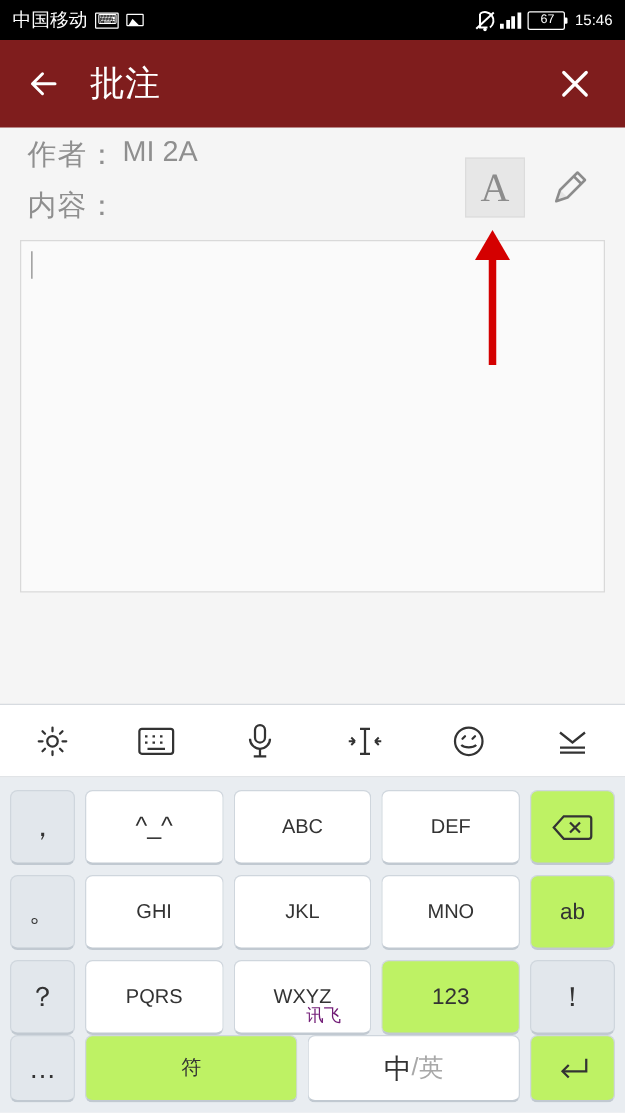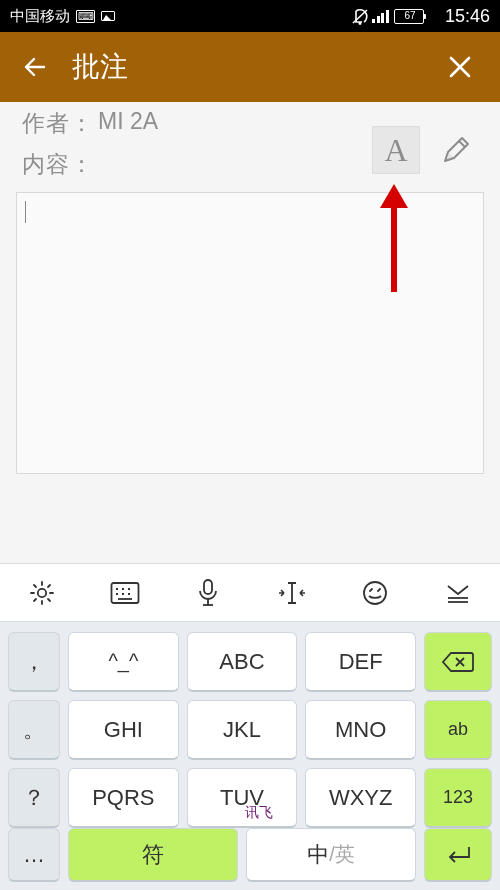--- a/index.html
+++ b/index.html
@@ -28,25 +28,25 @@
     .ime-icon { font-size: 11px; letter-spacing: -1px; border: 1px solid #fff; padding: 0 1px; line-height: 1; border-radius: 1px; }
     .pic-icon { width: 14px; height: 10px; border: 1.5px solid #fff; position: relative; border-radius: 1px; }
     .pic-icon::after { content: ""; position: absolute; bottom: 0; left: 1px; width: 0; height: 0; border-left: 3px solid transparent; border-right: 5px solid transparent; border-bottom: 5px solid #fff; }
     .mute-icon { position: relative; width: 16px; height: 16px; }
     .signal { display: flex; align-items: flex-end; gap: 1.5px; height: 14px; }
     .signal span { width: 3px; background: #fff; }
     .signal span:nth-child(1){height:4px} .signal span:nth-child(2){height:7px}
     .signal span:nth-child(3){height:10px} .signal span:nth-child(4){height:13px}
     .battery { display: flex; align-items: center; border: 1.5px solid #fff; width: 30px; height: 15px; border-radius: 2px; position: relative; padding: 0 0 0 2px; font-size: 10px; line-height: 1; justify-content: center; }
     .battery::after { content:""; position:absolute; right:-3px; top:4px; width:2px; height:5px; background:#fff; border-radius:0 1px 1px 0; }
-    .clock { font-size: 18px; margin-left: 16px; }
+    .clock { font-size: 12px; margin-left: 3px; }
     
     .title-bar {
       height: 70px;
-      background: #a16207;
+      background: #7f1d1d;
       color: #fff;
       display: flex;
       align-items: center;
       padding: 0 20px;
     }
     .back-arrow { width: 30px; height: 30px; display:flex; align-items:center; justify-content:center; cursor:pointer; }
     .title-text { font-size: 28px; font-weight: 400; margin-left: 22px; flex: 1; }
     .close-x { width: 40px; height: 40px; display:flex; align-items:center; justify-content:center; cursor:pointer; }
     
     .meta-area { padding: 6px 22px 6px 22px; display:flex; }
@@ -98,21 +98,21 @@
       grid-template-rows: repeat(4, 60px);
       gap: 8px;
       background: #e9edf1;
     }
     .key {
       background: #fff;
       border: 1px solid #cfd6dd;
       border-bottom: 2px solid #c1c9d1;
       border-radius: 6px;
       display:flex; align-items:center; justify-content:center;
-      font-size: 22px; color: #333;
+      font-size: 16px; color: #333;
       cursor:pointer;
       user-select:none;
     }
     .key.side { background: #e2e7ec; }
     .key.side-right { background: #bef264; }
     .key.punct { font-size: 22px; color:#333; }
     .key.small { font-size: 18px; }
     .key.face { font-size: 20px; }
     .kbd-bottom {
       padding: 0 8px 8px 8px;
@@ -277,21 +277,20 @@
     </div>
 
     <div class="key side punct">。</div>
     <div class="key">GHI</div>
     <div class="key">JKL</div>
     <div class="key">MNO</div>
     <div class="key side-right small">ab</div>
 
     <div class="key side punct">？</div>
     <div class="key">PQRS</div>
-    <div class="key">TUV</div>
     <div class="key">WXYZ</div>
     <div class="key side-right small">123</div>
 
     <div class="key side punct">！</div>
 
     <div class="key" style="visibility:hidden"></div>
     <div class="key" style="visibility:hidden"></div>
     <div class="key" style="visibility:hidden"></div>
     <div class="key side-right" style="visibility:hidden"></div>
   </div>

